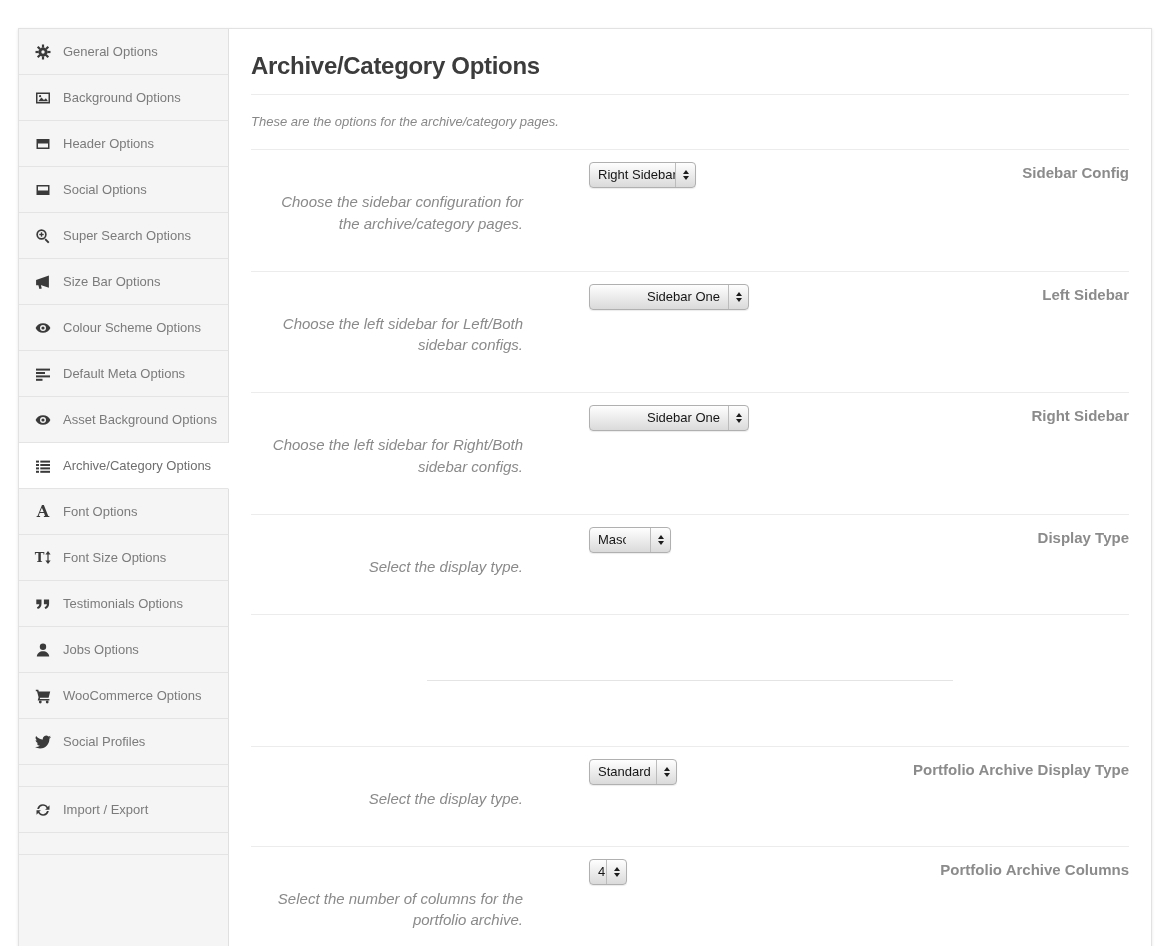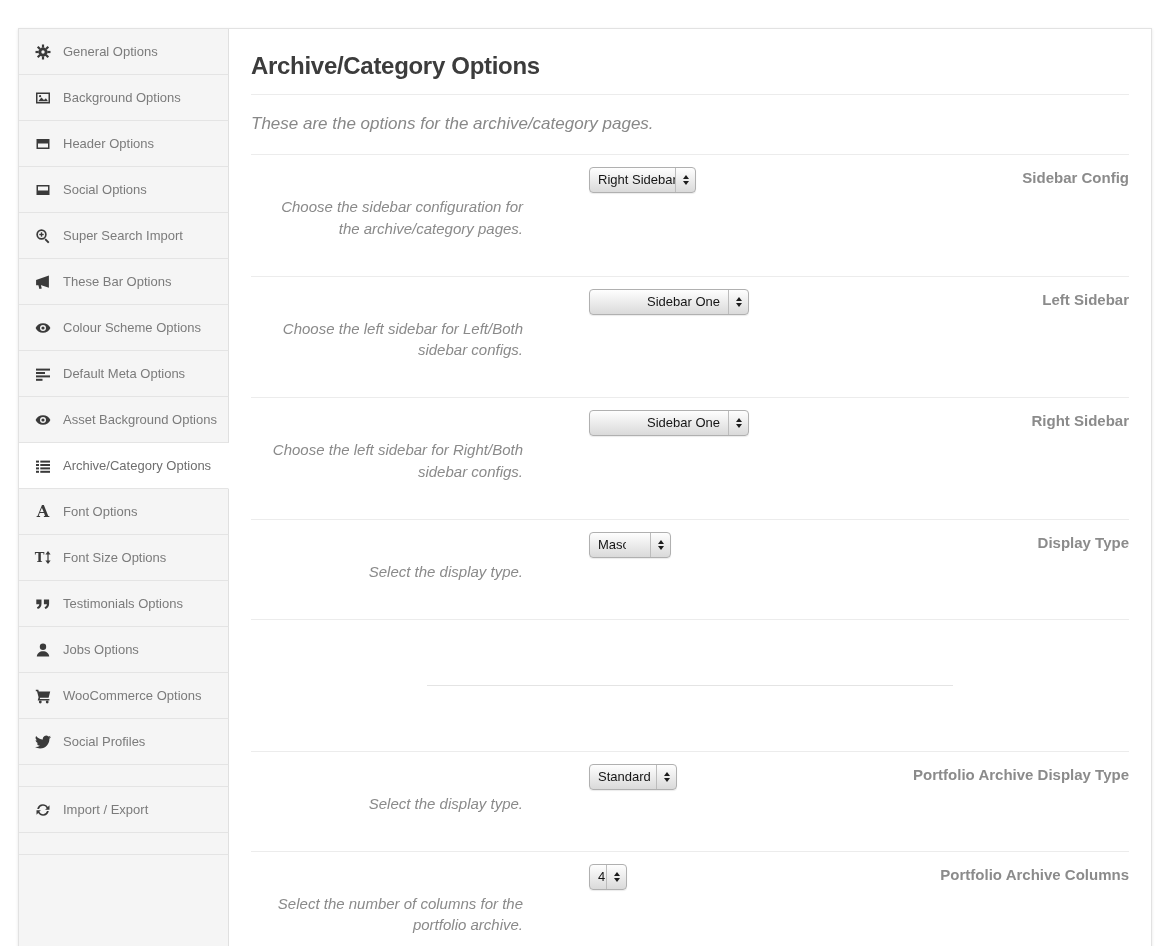--- a/index.html
+++ b/index.html
@@ -51,21 +51,21 @@
   }
   .side-fill { flex: 1 1 auto; border-right: 1px solid #e0e0e0; }
   
   .content { flex: 1 1 auto; padding: 14px 22px 0 22px; background: #fff; }
   .page-title {
     margin: 9px 0 14px; font-size: 24px; font-weight: bold;
     color: #3c3c3c; letter-spacing: -0.3px;
   }
   .hr { border-bottom: 1px solid #ececec; }
   .intro {
-    margin: 19px 0 20px; font-size: 17px; font-style: italic; color: #888;
+    margin: 19px 0 20px; font-size: 13px; font-style: italic; color: #888;
   }
   .section {
     position: relative;
     border-bottom: 1px solid #ececec;
     padding: 14px 0 36px 20px;
     min-height: 100px;
     text-align: right;
   }
   .section:last-child { border-bottom: none; }
   .sec-heading {
@@ -160,30 +160,30 @@
 
   <div class="side-item">
     <span class="side-icon">
           <svg width="16" height="16" viewBox="0 0 16 16" fill="currentColor">
             <path fill-rule="evenodd" d="M6.5 1.3a5.2 5.2 0 1 1 0 10.4 5.2 5.2 0 0 1 0-10.4zm0 1.7a3.5 3.5 0 1 0 0 7 3.5 3.5 0 0 0 0-7z"></path>
             <rect x="5.8" y="4.3" width="1.4" height="4.4"></rect>
             <rect x="4.3" y="5.8" width="4.4" height="1.4"></rect>
             <rect x="10.2" y="10.6" width="5.2" height="2" rx="0.5" transform="rotate(45 10.8 11.2)"></rect>
           </svg>
         </span>
-    <span class="side-label">Super Search Import</span>
+    <span class="side-label">Super Search Options</span>
   </div>
 
   <div class="side-item">
     <span class="side-icon">
           <svg width="16" height="16" viewBox="0 0 16 16" fill="currentColor">
             <path d="M13.9 1.6v12.2l-7.5-2.6h-.5l.9 3.2-2.4.6-1-3.8H1.1V6.1z"></path>
           </svg>
         </span>
-    <span class="side-label">These Bar Options</span>
+    <span class="side-label">Size Bar Options</span>
   </div>
 
   <div class="side-item">
     <span class="side-icon">
           <svg width="16" height="16" viewBox="0 0 16 16" fill="currentColor">
             <path fill-rule="evenodd" d="M8 3.2C4.6 3.2 1.9 5.2.6 8c1.3 2.8 4 4.8 7.4 4.8s6.1-2 7.4-4.8C14.1 5.2 11.4 3.2 8 3.2zM8 11a3 3 0 1 1 0-6 3 3 0 0 1 0 6z"></path>
             <circle cx="8" cy="8" r="1.6"></circle>
           </svg>
         </span>
     <span class="side-label">Colour Scheme Options</span>

